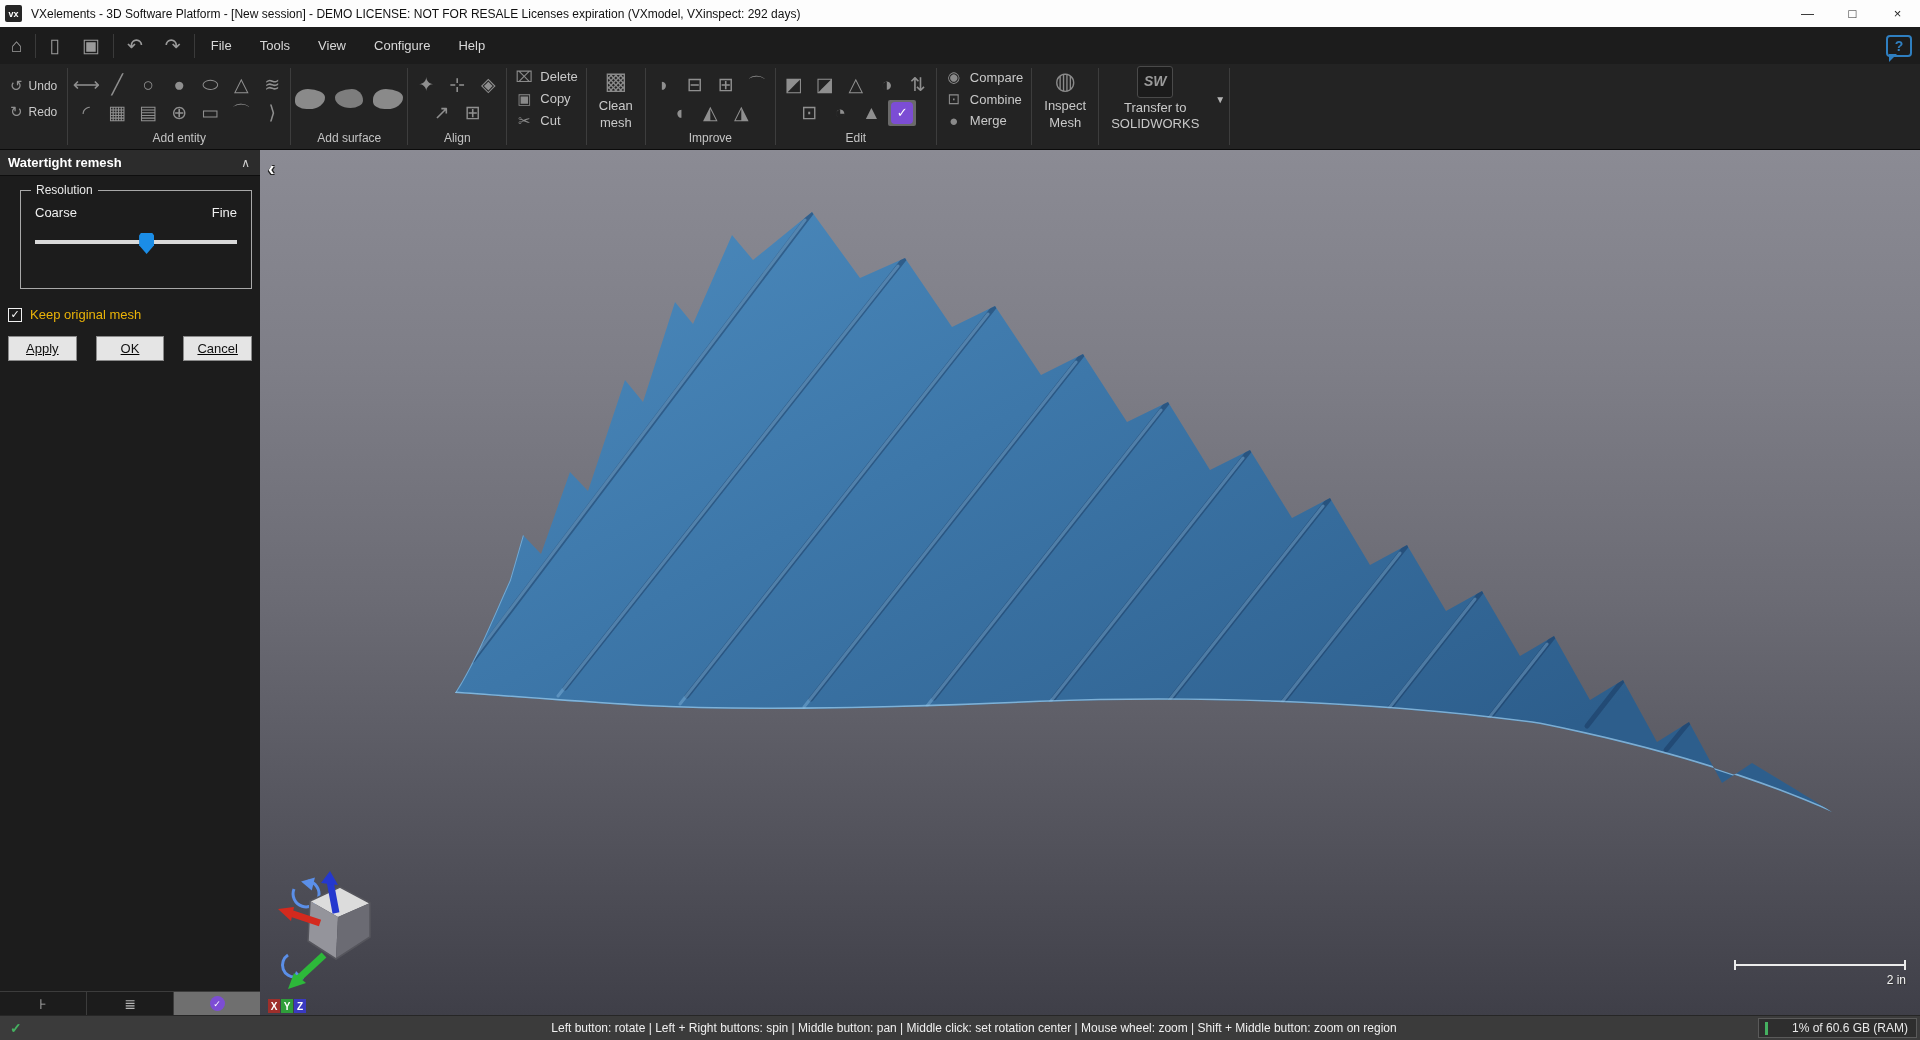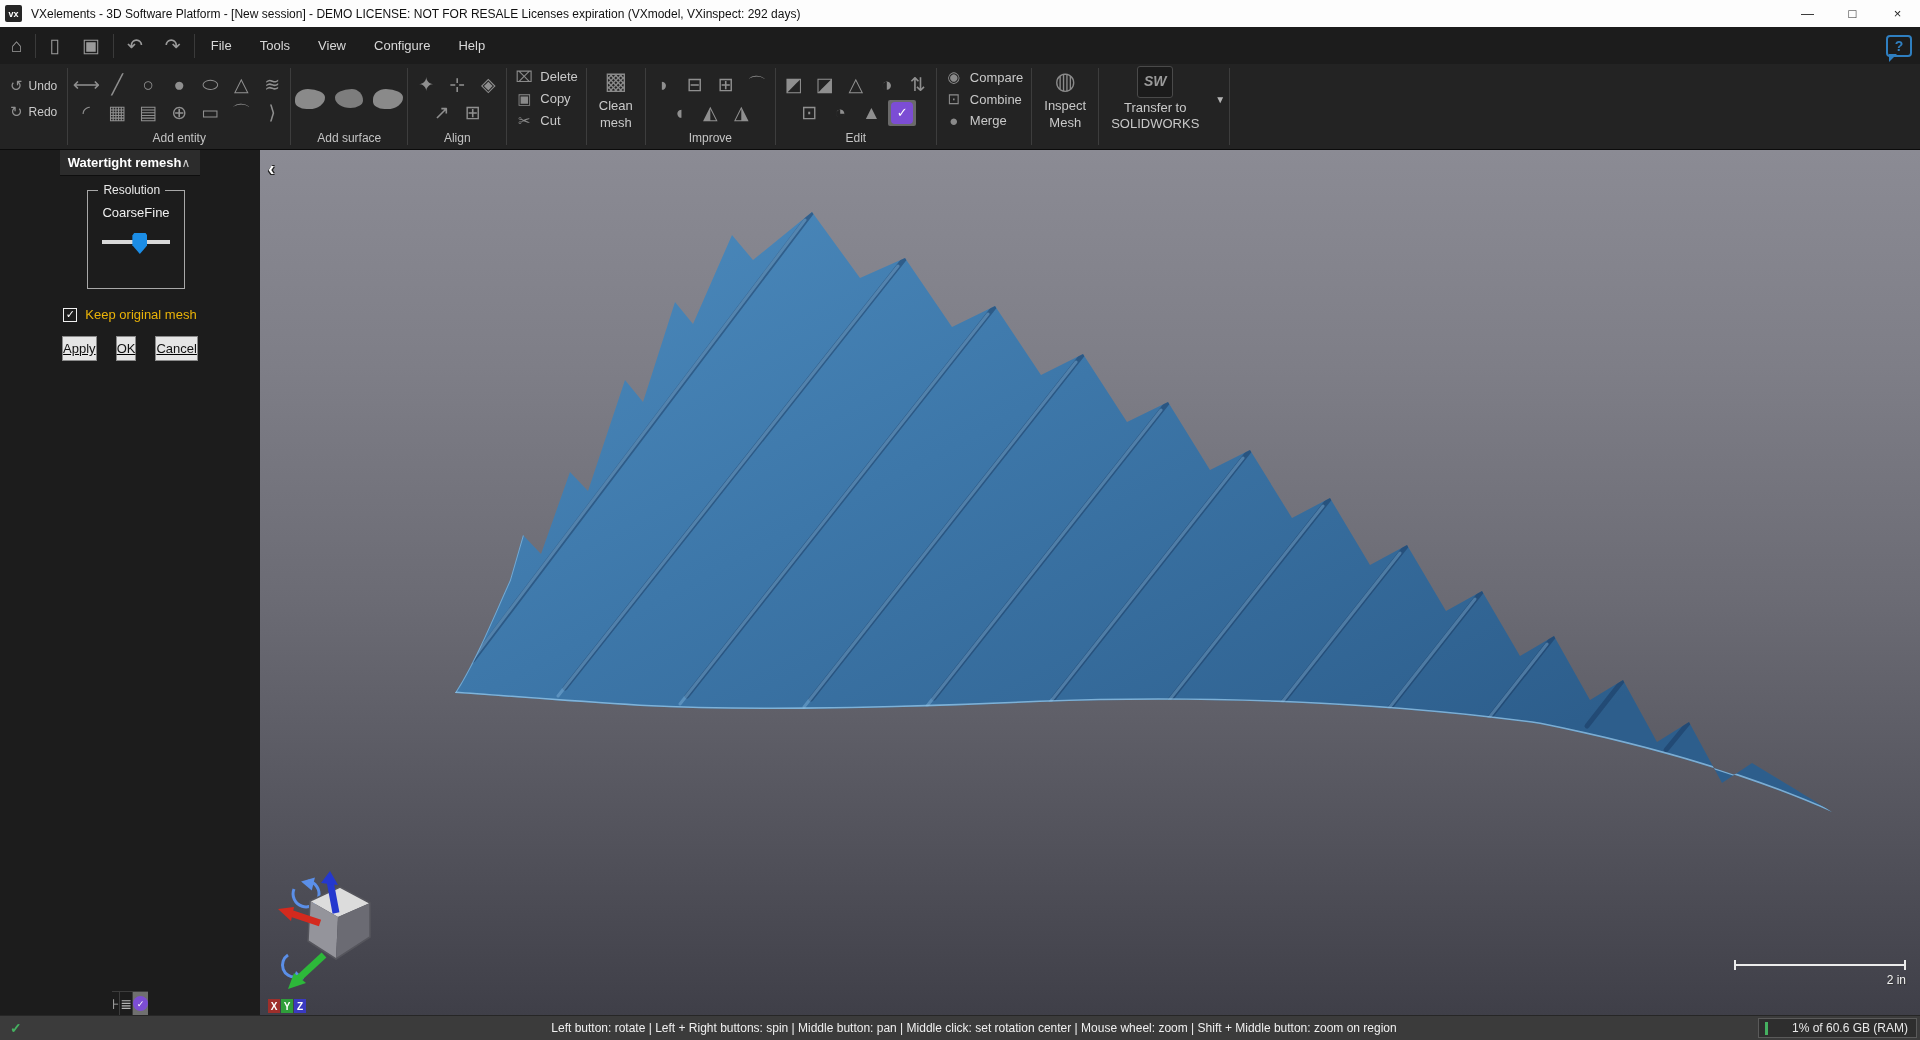--- a/index.html
+++ b/index.html
@@ -54,21 +54,21 @@
   .sw-badge { width:36px; height:32px; background:#1b1b1b; border:1px solid #4a4a4a; border-radius:3px;
     color:#9a9a9a; font-weight:bold; font-size:14px; font-style:italic; display:flex; align-items:center;
     justify-content:center; margin-bottom:2px;text-align:right; }
   .transfer-wrap { flex-direction:row; gap:8px; align-items:center; }
   .caret { color:#b5b5b5; font-size:10px; }
 
   
   .main { flex:1; display:flex; min-height:0; }
 
   
-  .lpanel { width:260px; background:#1c1c1c; display:flex; flex-direction:column;align-items:center; }
+  .lpanel { width:260px; background:#1c1c1c; display:flex; flex-direction:column; }
   .ph { height:26px; background:#2c2c2c; display:flex; align-items:center; border-bottom:1px solid #0e0e0e; }
   .ph-title { color:#fff; font-size:13px; font-weight:bold; padding-left:8px; flex:1; }
   .ph-chev { color:#cfcfcf; font-size:12px; padding-right:10px; }
   .groupbox { margin:14px 8px 0 20px; border:1px solid #a8a8a8; position:relative; padding:14px 14px 34px 14px; }
   .gb-legend { position:absolute; top:-8px; left:10px; background:#1c1c1c; padding:0 5px;
     color:#e8e8e8; font-size:12px; }
   .slider-labels { display:flex; justify-content:space-between; color:#efefef; font-size:13px; }
   .slider { position:relative; height:24px; margin-top:10px; }
   .slider .track { position:absolute; left:0; right:0; top:10px; height:4px; background:#d9d9d9; }
   .slider .thumb { position:absolute; top:3px; left:55%; width:15px; height:21px; margin-left:-7px;

